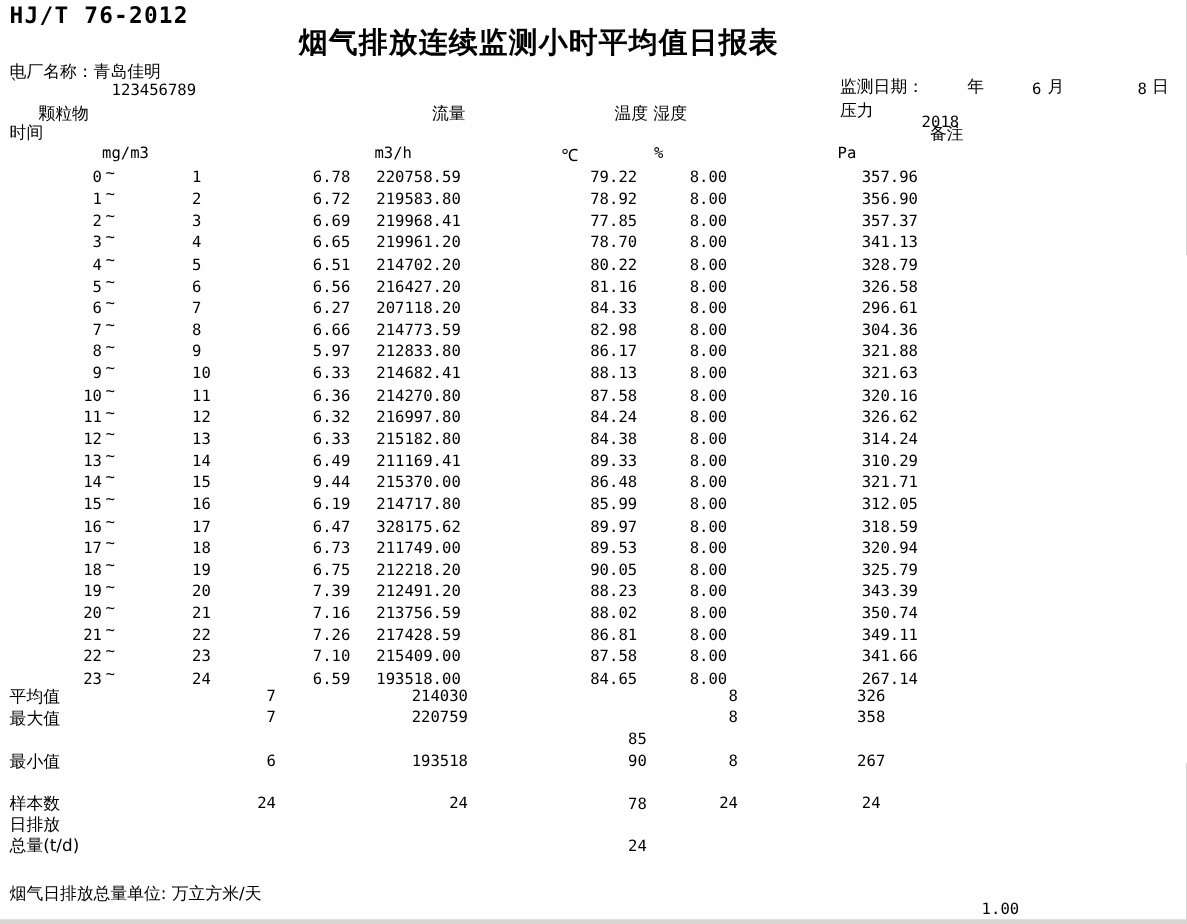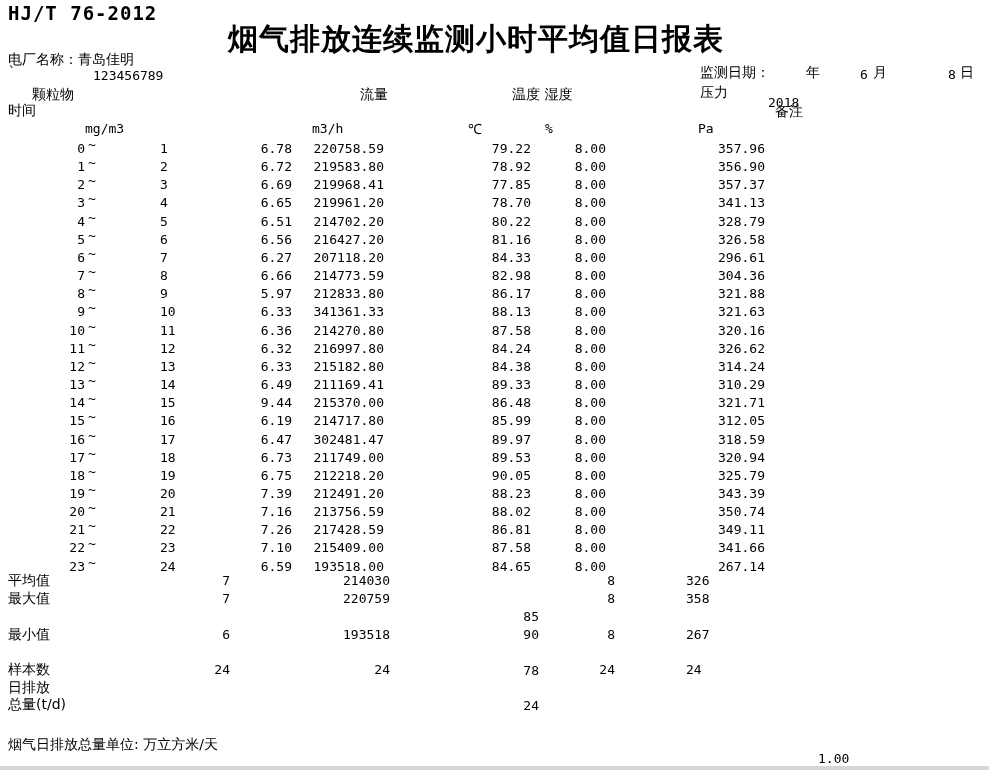--- a/index.html
+++ b/index.html
@@ -8,21 +8,21 @@
     width:989px;height:770px;
     background:#ffffff;
     overflow:hidden;
     color:#000;
     font-family:"DejaVu Sans", sans-serif;
   }
   .abs{position:absolute;white-space:nowrap;}
   .cjk{font-size:14px;font-family:"DejaVu Sans", sans-serif;}
   .num{font-size:13px;font-family:"DejaVu Sans Mono", monospace;}
   .std-code{left:8px;top:2px;font-size:19px;font-weight:bold;font-family:"DejaVu Sans Mono", monospace;letter-spacing:1px;}
-  .title{left:228px;top:19px;font-size:30px;font-weight:bold;letter-spacing:1px;}
+  .title{left:249px;top:19px;font-size:24px;font-weight:bold;letter-spacing:1px;}
 
   .plant-label{left:8px;top:51px;}
   .plant-name{left:78px;top:51px;}
   .plant-mark{left:8px;top:64px;font-size:13px;font-family:"DejaVu Sans Mono", monospace;}
   .plant-code{left:93px;top:68px;}
 
   .date-label{left:700px;top:64px;}
   .date-year{left:768px;top:67px;margin-top:28px;}
   .date-year-unit{left:806px;top:64px;}
   .date-month{left:860px;top:67px;}
@@ -59,21 +59,21 @@
   .sum-avg{top:572px;}
   .sum-max{top:590px;}
   .sum-min{top:626px;}
   .sum-samples{top:661px;}
   .sum-row .s-label{position:absolute;left:8px;top:0;}
   .sum-row .s-val{position:absolute;top:1px;font-size:13px;font-family:"DejaVu Sans Mono", monospace;}
   .s-v1{left:170px;width:60px;text-align:right;}
   .s-v2{left:290px;width:100px;text-align:right;}
   .s-v3{left:479px;width:60px;text-align:right;margin-top:36px;}
   .s-v4{left:555px;width:60px;text-align:right;}
-  .s-v5{left:686px;width:80px;text-align:left;}
+  .s-v5{left:686px;width:80px;text-align:center;}
 
   .daily-line1{left:8px;top:679px;}
   .daily-line2{left:8px;top:696px;}
   .footer-note{left:8px;top:736px;}
   .footer-scale{left:818px;top:751px;}
   .bottom-strip{position:absolute;left:0;top:766px;width:989px;height:4px;background:#d8d6d2;}
 </style>
 </head>
 <body>
 
@@ -206,21 +206,21 @@
       <span class="cell c-temp">86.17</span>
       <span class="cell c-hum">8.00</span>
       <span class="cell c-pres">321.88</span>
     </div>
 
     <div class="row">
       <span class="cell c-start">9</span>
       <span class="cell c-tilde">~</span>
       <span class="cell c-end">10</span>
       <span class="cell c-pm">6.33</span>
-      <span class="cell c-flow">341361.33</span>
+      <span class="cell c-flow">214682.41</span>
       <span class="cell c-temp">88.13</span>
       <span class="cell c-hum">8.00</span>
       <span class="cell c-pres">321.63</span>
     </div>
 
     <div class="row">
       <span class="cell c-start">10</span>
       <span class="cell c-tilde">~</span>
       <span class="cell c-end">11</span>
       <span class="cell c-pm">6.36</span>
@@ -283,21 +283,21 @@
       <span class="cell c-temp">85.99</span>
       <span class="cell c-hum">8.00</span>
       <span class="cell c-pres">312.05</span>
     </div>
 
     <div class="row">
       <span class="cell c-start">16</span>
       <span class="cell c-tilde">~</span>
       <span class="cell c-end">17</span>
       <span class="cell c-pm">6.47</span>
-      <span class="cell c-flow">302481.47</span>
+      <span class="cell c-flow">328175.62</span>
       <span class="cell c-temp">89.97</span>
       <span class="cell c-hum">8.00</span>
       <span class="cell c-pres">318.59</span>
     </div>
 
     <div class="row">
       <span class="cell c-start">17</span>
       <span class="cell c-tilde">~</span>
       <span class="cell c-end">18</span>
       <span class="cell c-pm">6.73</span>

